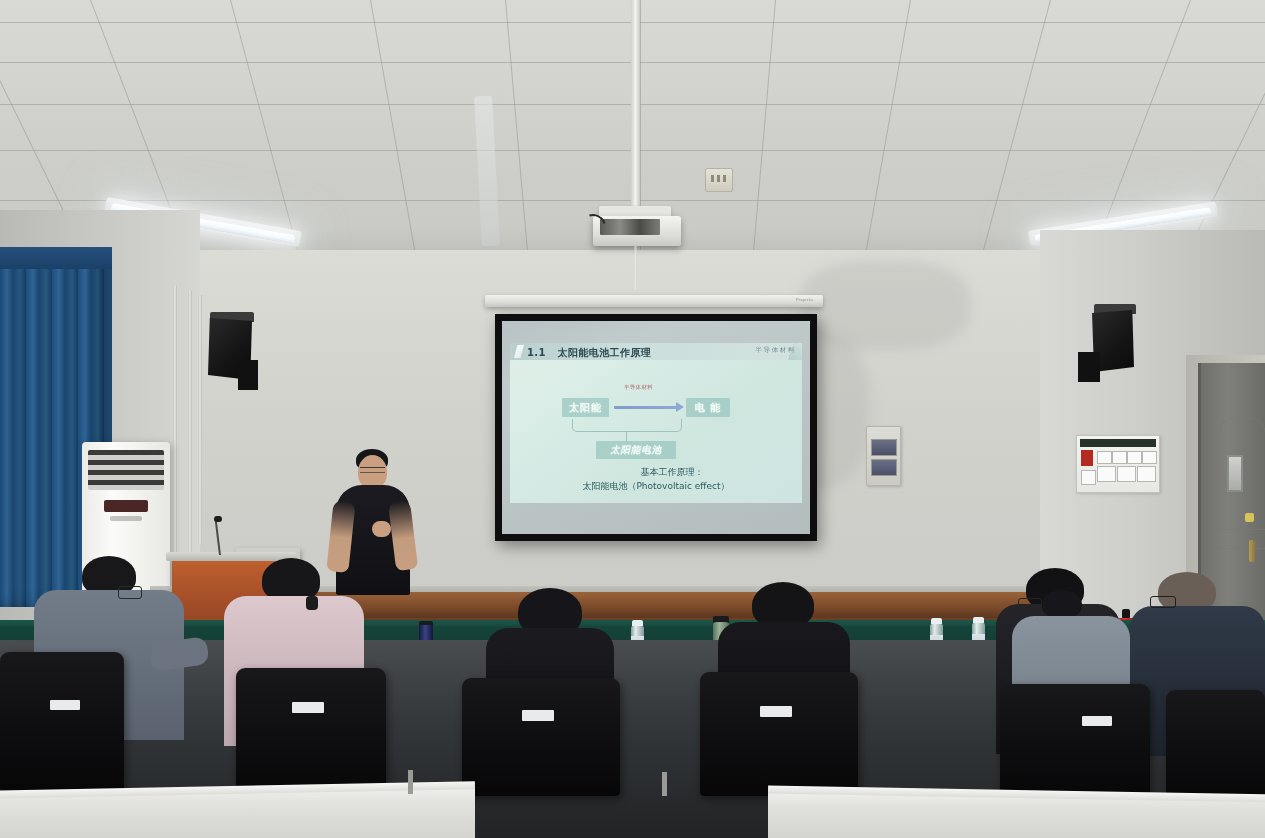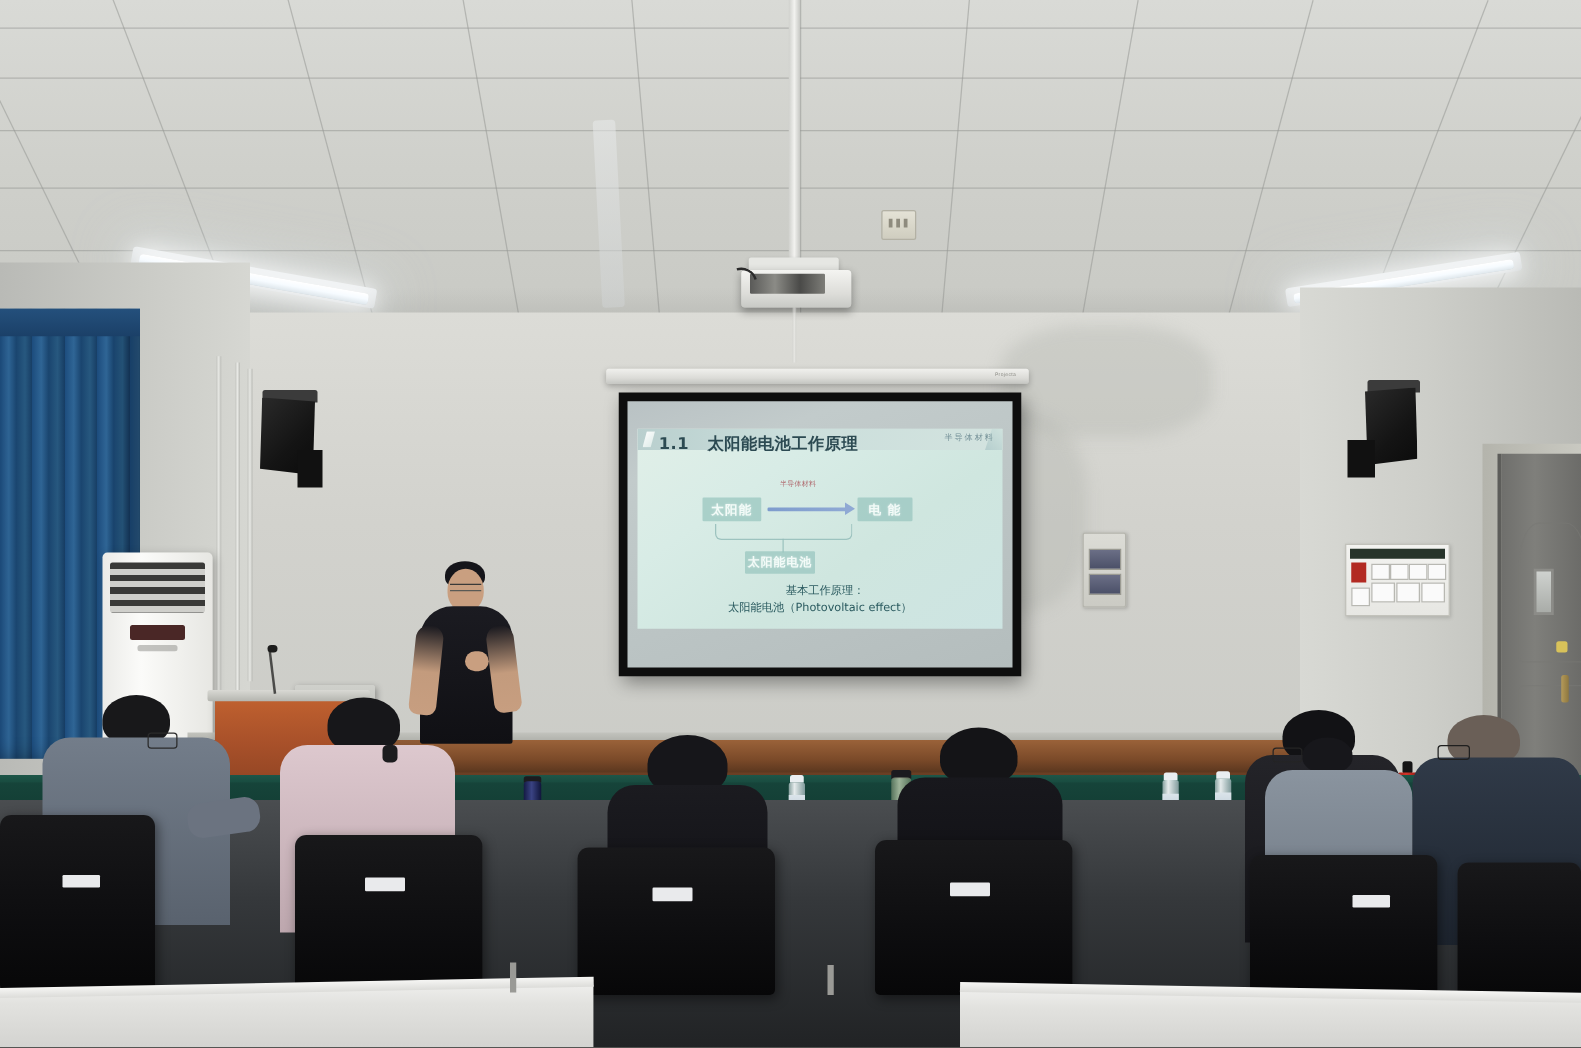--- a/index.html
+++ b/index.html
@@ -167,21 +167,21 @@
     position:absolute;left:0;top:0;width:100%;height:17px;
     background:linear-gradient(90deg,#b9cfce 0%,#cadedb 40%,#d3e3df 100%);
   }
   .slide-accent{
     position:absolute;left:4px;top:2px;width:10px;height:13px;
     background:linear-gradient(135deg,#ffffff 0%,#dbe9e6 100%);
     clip-path:polygon(35% 0,100% 0,65% 100%,0 100%);
   }
   .slide-title{
     position:absolute;left:17px;top:3px;
-    font-size:13px;color:#2c4a52;font-weight:bold;letter-spacing:.4px;
+    font-size:10px;color:#2c4a52;font-weight:bold;letter-spacing:.4px;
     font-family:"DejaVu Sans", sans-serif;
     white-space:nowrap;
   }
   .slide-logo{
     position:absolute;right:6px;top:3px;
     font-size:6.5px;color:#5d7d86;letter-spacing:1.6px;
     font-family:"DejaVu Serif", serif;opacity:.8;white-space:nowrap;
   }
   .slide-corner{
     position:absolute;right:0;top:0;width:14px;height:17px;
@@ -492,23 +492,23 @@
       <div class="dia-box" style="left:52px;top:55px;width:47px;height:19px;font-size:10px;letter-spacing:1px;">太阳能</div>
 
       <div class="dia-arrow-line" style="left:104px;top:63px;width:64px;"></div>
       <div class="dia-arrow-head" style="left:166px;top:59px;"></div>
 
       <div class="dia-box" style="left:176px;top:55px;width:44px;height:19px;font-size:10px;letter-spacing:1px;">电 能</div>
 
       <div class="brace" style="left:62px;top:76px;width:108px;height:12px;"></div>
       <div class="brace-stem" style="left:116px;top:88px;height:11px;"></div>
 
-      <div class="dia-box" style="left:86px;top:98px;width:56px;height:18px;font-size:9.5px;letter-spacing:.8px;">太阳能电池</div>
-
-      <div class="slide-foot" style="left:4px;top:123px;font-size:9px;">基本工作原理：</div>
+      <div class="dia-box" style="left:86px;top:98px;width:80px;height:18px;font-size:9.5px;letter-spacing:.8px;font-style:italic;">太阳能电池</div>
+
+      <div class="slide-foot" style="left:16px;top:123px;font-size:9px;">基本工作原理：</div>
       <div class="slide-foot" style="left:0;top:137px;font-size:9px;">太阳能电池（Photovoltaic effect）</div>
 
     </div>
   </div>
 
   <div class="panel-box">
     <div class="panel-win" style="left:4px;top:12px;width:24px;height:15px;"></div>
     <div class="panel-win" style="left:4px;top:32px;width:24px;height:15px;"></div>
   </div>
 

